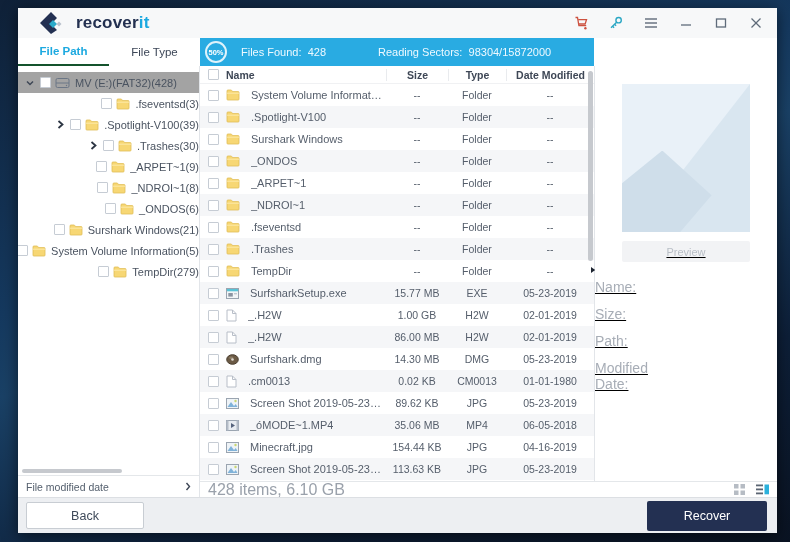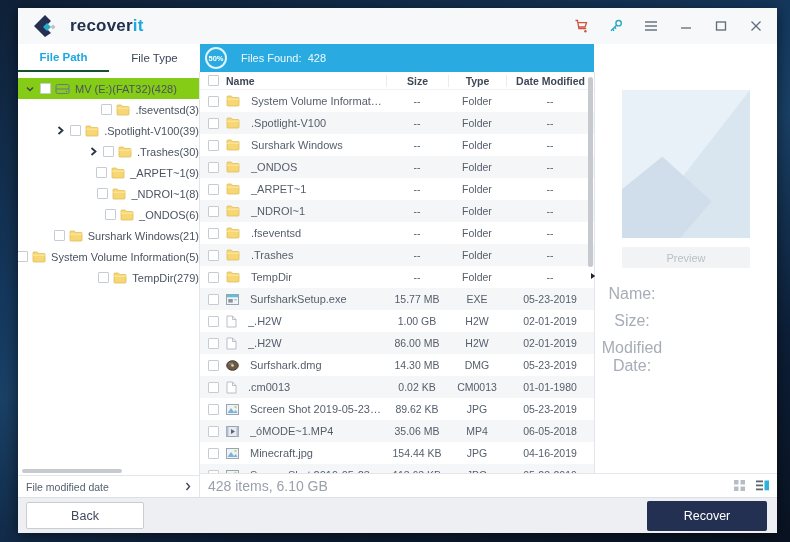--- a/index.html
+++ b/index.html
@@ -6,22 +6,22 @@
   html,body { width:790px; height:542px; overflow:hidden; }
   body { font-family:"Liberation Sans","DejaVu Sans",sans-serif; }
 
   .desktop { position:relative; width:790px; height:542px;
     background:linear-gradient(160deg,#0f2138 0%,#15395f 38%,#1a4166 48%,#0d1f38 75%,#0a1322 100%); }
 
   .window { position:absolute; left:18px; top:8px; width:759px; height:525px;
     background:#fff; box-shadow:0 3px 14px rgba(0,0,0,.55); display:flex; flex-direction:column; }
 
   
-  .titlebar { height:36px; background:#f7f8f9; display:flex; align-items:center;
-    justify-content:space-between; padding:0 12px 0 14px; flex:0 0 auto; }
+  .titlebar { height:30px; background:#f7f8f9; display:flex; align-items:center;
+    justify-content:space-between; padding:0 12px 0 20px; flex:0 0 auto; }
   .logo { display:flex; align-items:center; gap:7px; }
   .logo-text { font-size:17px; font-weight:bold; color:#233050; letter-spacing:.2px; }
   .logo-text .accent { color:#1ca9e0; }
   .tb-icons { display:flex; align-items:center; gap:17px; }
   .tb-btn { width:18px; height:18px; display:flex; align-items:center; justify-content:center; cursor:pointer; }
 
   
   .strip { height:28px; display:flex; flex:0 0 auto; }
   .tabs { width:182px; display:flex; flex:0 0 auto; background:#fff; }
   .tab { width:50%; display:flex; align-items:center; justify-content:center;
@@ -41,21 +41,21 @@
     display:flex; align-items:center; justify-content:center; gap:1.5px; cursor:pointer; }
   .pause-bar { width:2px; height:7px; background:#39445a; }
   .stop-sq { width:6px; height:6px; background:#39445a; }
 
   
   .content { flex:1; display:flex; min-height:0; }
 
   .sidebar { width:182px; flex:0 0 auto; border-right:1px solid #e2e5e9; display:flex; flex-direction:column; }
   .tree { flex:1; overflow:hidden; padding-top:6px; }
   .tree-row { height:21px; display:flex; align-items:center; font-size:11px; color:#4a5360; cursor:pointer; white-space:nowrap; }
-  .tree-row.root { background:#84cc16; padding-left:6px; }
+  .tree-row.root { background:#a3a3a3; padding-left:6px; }
   .tree-row.child { padding-left:36px;justify-content:flex-end; }
   .tw { width:12px; display:flex; justify-content:center; flex:0 0 auto; }
   .cb { width:11px; height:11px; border:1px solid #c6ccd4; background:#fff; border-radius:1px;
     flex:0 0 auto; margin:0 4px; cursor:pointer; }
   .t-icon { display:flex; align-items:center; margin-right:5px; flex:0 0 auto; }
   .h-scroll { height:8px; position:relative; flex:0 0 auto; }
   .h-thumb { position:absolute; left:4px; top:2px; width:100px; height:4px; background:#c6c9ce; border-radius:2px; }
   .sidebar-footer { height:22px; border-top:1px solid #e4e7ea; display:flex; align-items:center;
     font-size:10.5px; color:#55606e; padding:0 8px; flex:0 0 auto; cursor:pointer; }
   .sidebar-footer .chev-r { margin-left:auto; display:flex; }
@@ -72,33 +72,33 @@
   .c-cb { width:26px; display:flex; justify-content:center; flex:0 0 auto; }
   .c-name { flex:1; display:flex; align-items:center; gap:6px; min-width:0; padding-right:4px; }
   .c-name .nm { overflow:hidden; text-overflow:ellipsis; white-space:nowrap; }
   .c-size { width:62px; text-align:center; flex:0 0 auto; font-size:10.5px; }
   .c-type { width:58px; text-align:center; flex:0 0 auto; font-size:10.5px; }
   .c-date { width:88px; text-align:center; flex:0 0 auto; font-size:10.5px; }
   .thead .c-size, .thead .c-type, .thead .c-date { font-size:10.5px; border-left:1px solid #e9ebee; }
   .v-scroll { position:absolute; right:1px; top:5px; width:5px; height:190px; background:#c6c9ce; border-radius:3px; }
   .expander { position:absolute; right:-2px; top:200px; z-index:3; display:flex; cursor:pointer; }
 
-  .preview-panel { flex:1; border-left:1px solid #e2e5e9; display:flex; flex-direction:column; align-items:center; }
+  .preview-panel { flex:1; border-left:1px solid #e2e5e9; display:flex; flex-direction:column; align-items:center;text-decoration:underline; }
   .ph-img { width:128px; height:148px; margin-top:18px; background:#e9f1f8; position:relative; overflow:hidden; }
   .ph-tri { position:absolute; right:0; top:0; width:100%; height:100%;
     background:#d9e6f0; clip-path:polygon(100% 0, 100% 100%, 10% 100%); }
   .ph-peak { position:absolute; left:0; bottom:0; width:70%; height:55%;
     background:#cfdeea; clip-path:polygon(45% 0, 100% 55%, 65% 100%, 0 100%, 0 40%); }
   .preview-btn { width:128px; height:21px; margin-top:9px; background:#f2f3f5; border:none;
     border-radius:2px; font-size:11px; color:#b9bfc7; font-family:inherit; }
   .fields { margin-top:17px; width:100%; }
-  .field-label { width:74px; text-align:center; font-size:16px; color:#a7adb6; height:27px; }
-
-  .main-footer { height:24px; border-top:1px solid #e4e7ea; display:flex; align-items:center;
-    font-size:14px; color:#9aa1ab; padding:0 8px; flex:0 0 auto; }
+  .field-label { width:74px; text-align:left; font-size:14px; color:#a7adb6; height:27px; }
+
+  .main-footer { height:16px; border-top:1px solid #e4e7ea; display:flex; align-items:center;
+    font-size:16px; color:#9aa1ab; padding:0 8px; flex:0 0 auto; }
   .view-toggles { margin-left:auto; display:flex; gap:11px; align-items:center; }
   .vt { display:flex; cursor:pointer; }
 
   
   .action-bar { height:36px; background:#edeff2; border-top:1px solid #dcdfe3; display:flex;
     align-items:center; justify-content:space-between; padding:0 10px 0 8px; flex:0 0 auto; }
   .btn-back { width:118px; height:27px; background:#fff; border:1px solid #c8cdd3; border-radius:2px;
     font-size:12.5px; color:#3f4a5a; font-family:inherit; cursor:pointer; }
   .btn-recover { width:120px; height:30px; background:#233052; border:none; border-radius:2px;
     font-size:12.5px; color:#fff; font-family:inherit; cursor:pointer; }
@@ -161,20 +161,21 @@
     </div>
 
     <div class="strip">
       <div class="tabs">
         <div class="tab active">File Path</div>
         <div class="tab">File Type</div>
       </div>
       <div class="progressbar">
         <span class="pct-ring">50%</span>
         <span class="pb-seg"><span>Files Found:</span>&nbsp;&nbsp;<span>428</span></span>
+        <span class="pb-seg sectors"><span>Reading Sectors:</span>&nbsp;&nbsp;<span>98304/15872000</span></span>
       </div>
     </div>
 
     <div class="content">
 
       <div class="sidebar">
         <div class="tree">
           <div class="tree-row root">
             <span class="tw">
               <svg width="8" height="8" viewBox="0 0 8 8" fill="none" stroke="#3e4756" stroke-width="1.5">
@@ -652,20 +653,21 @@
 
           <div class="preview-panel">
             <div class="ph-img">
               <div class="ph-tri"></div>
                 <div class="ph-peak"></div>
             </div>
             <button class="preview-btn">Preview</button>
             <div class="fields">
               <div class="field-label">Name:</div>
               <div class="field-label">Size:</div>
+              <div class="field-label">Path:</div>
               <div class="field-label">Modified Date:</div>
             </div>
           </div>
         </div>
 
         <div class="main-footer">
           <span>428 items, 6.10 GB</span>
           <span class="view-toggles">
             <span class="vt">
               <svg width="11" height="11" viewBox="0 0 11 11" fill="#b6bcc4">

